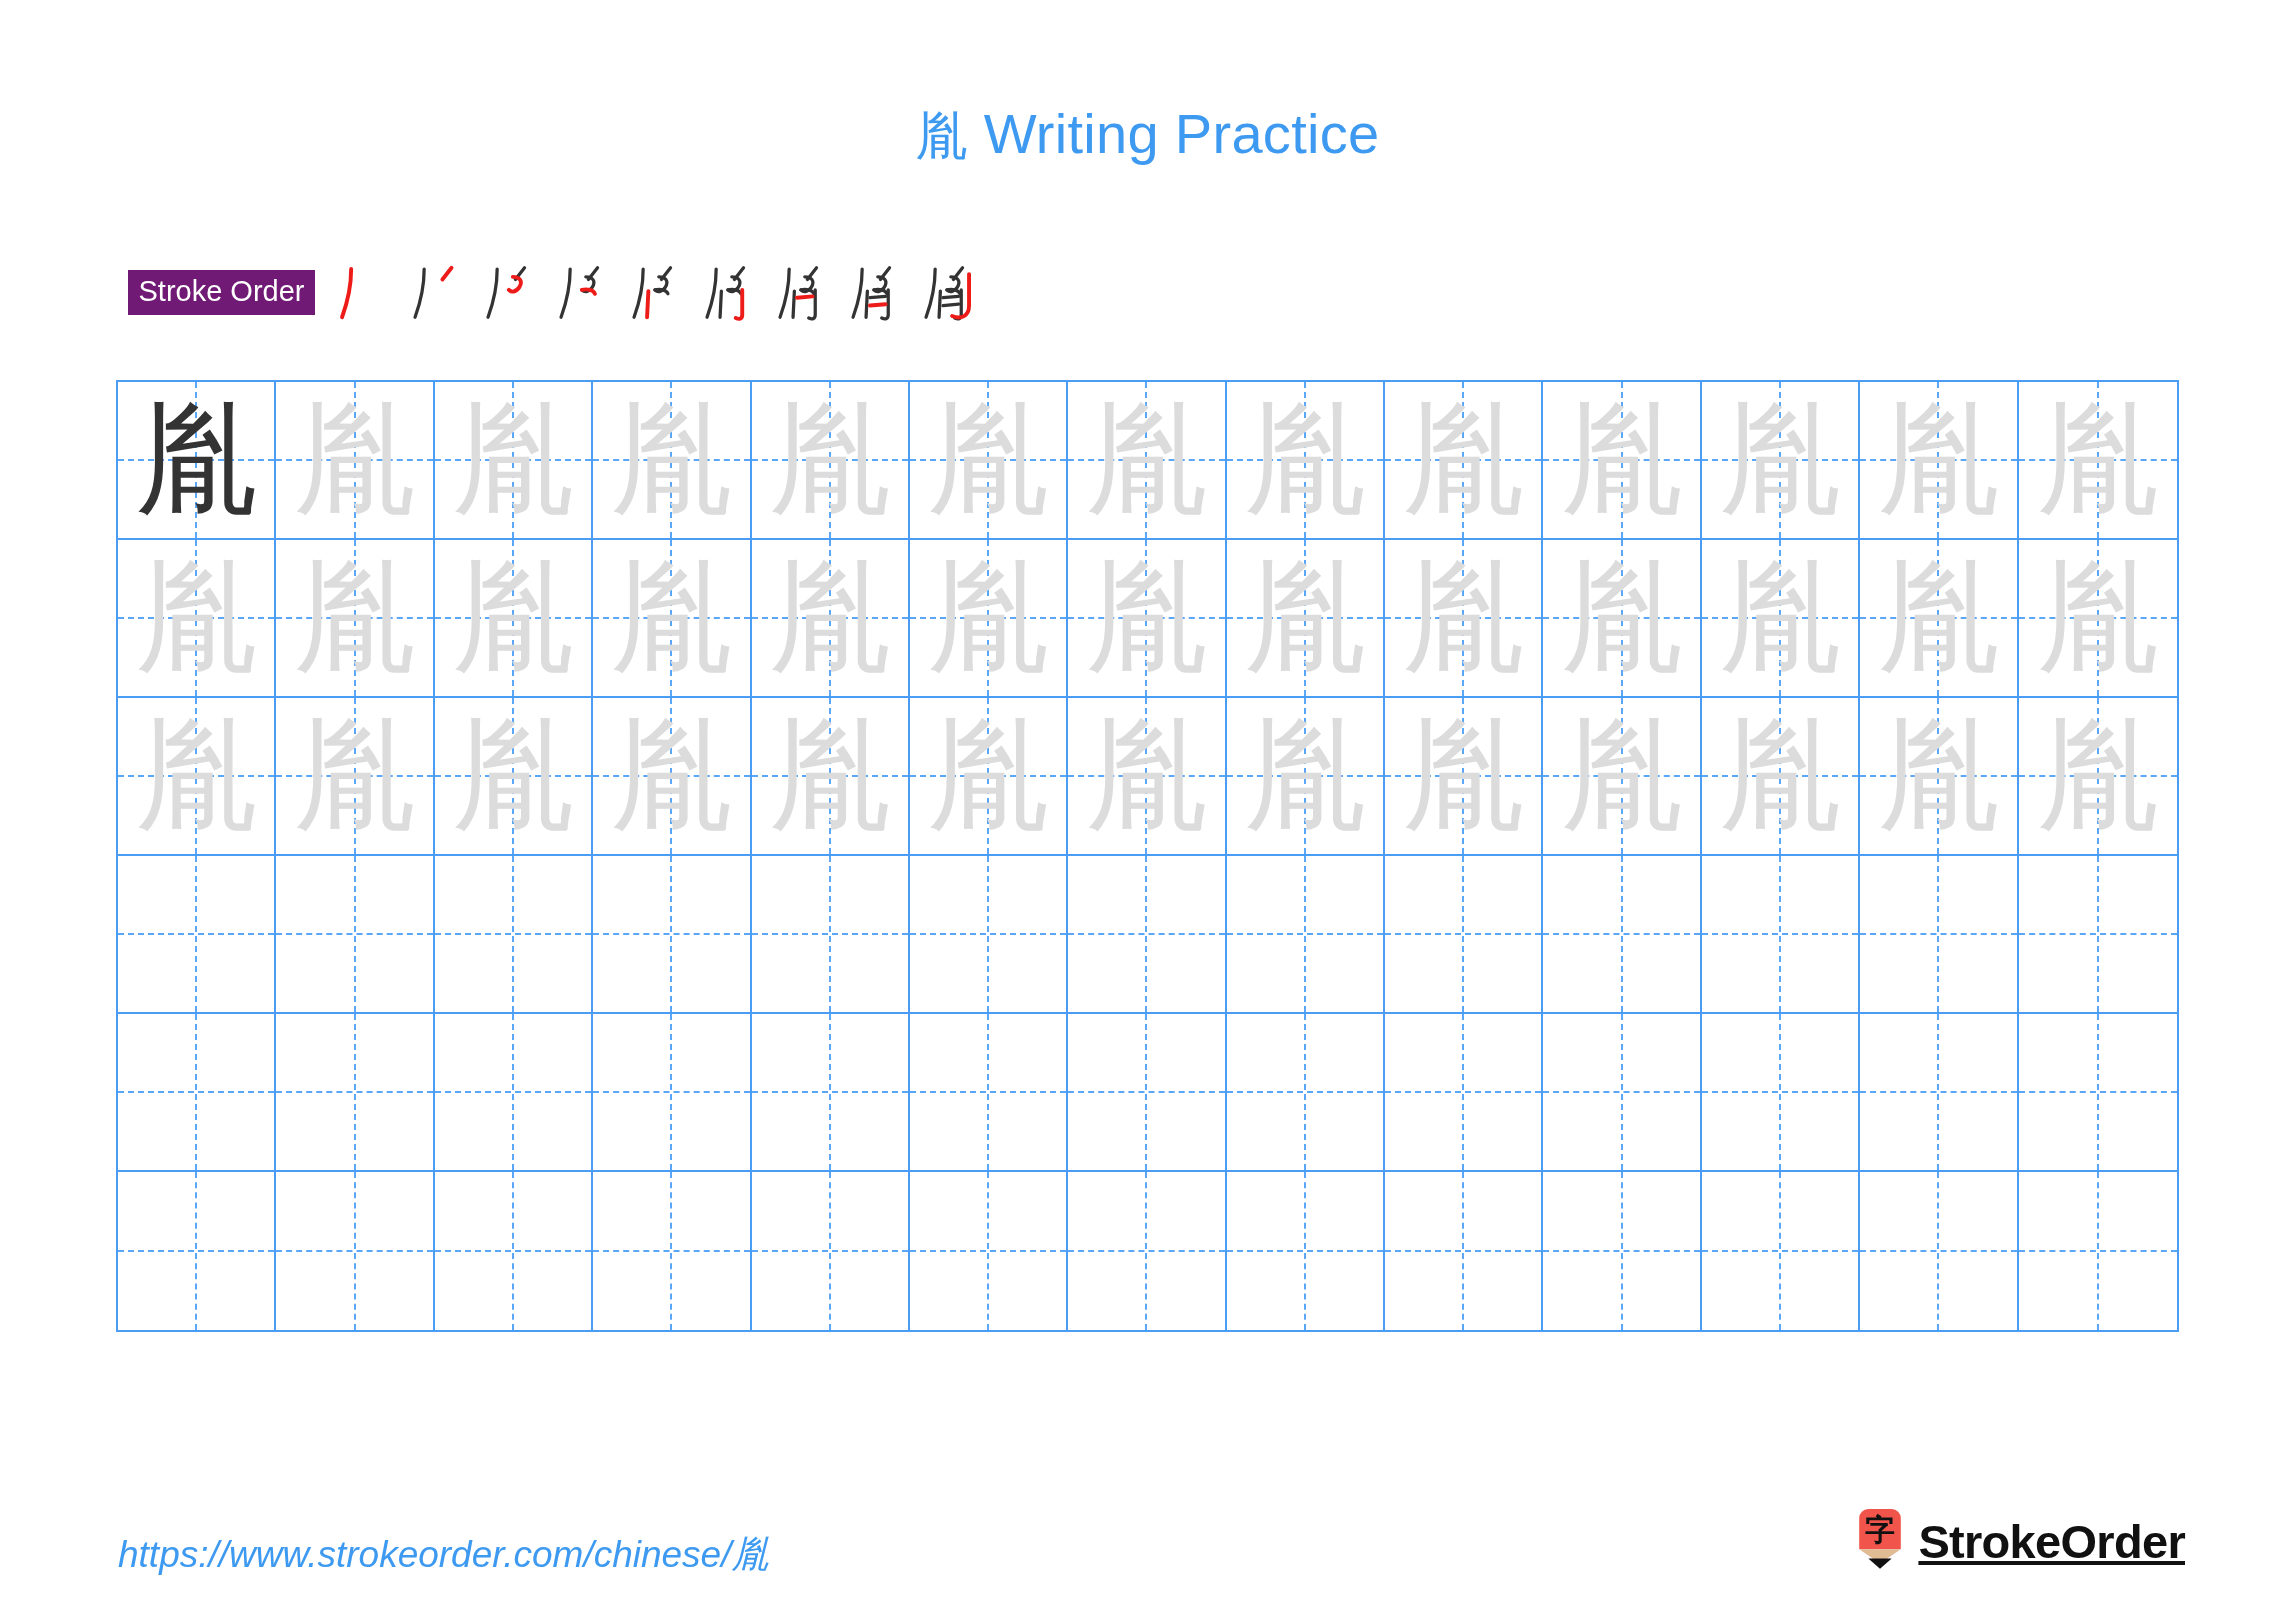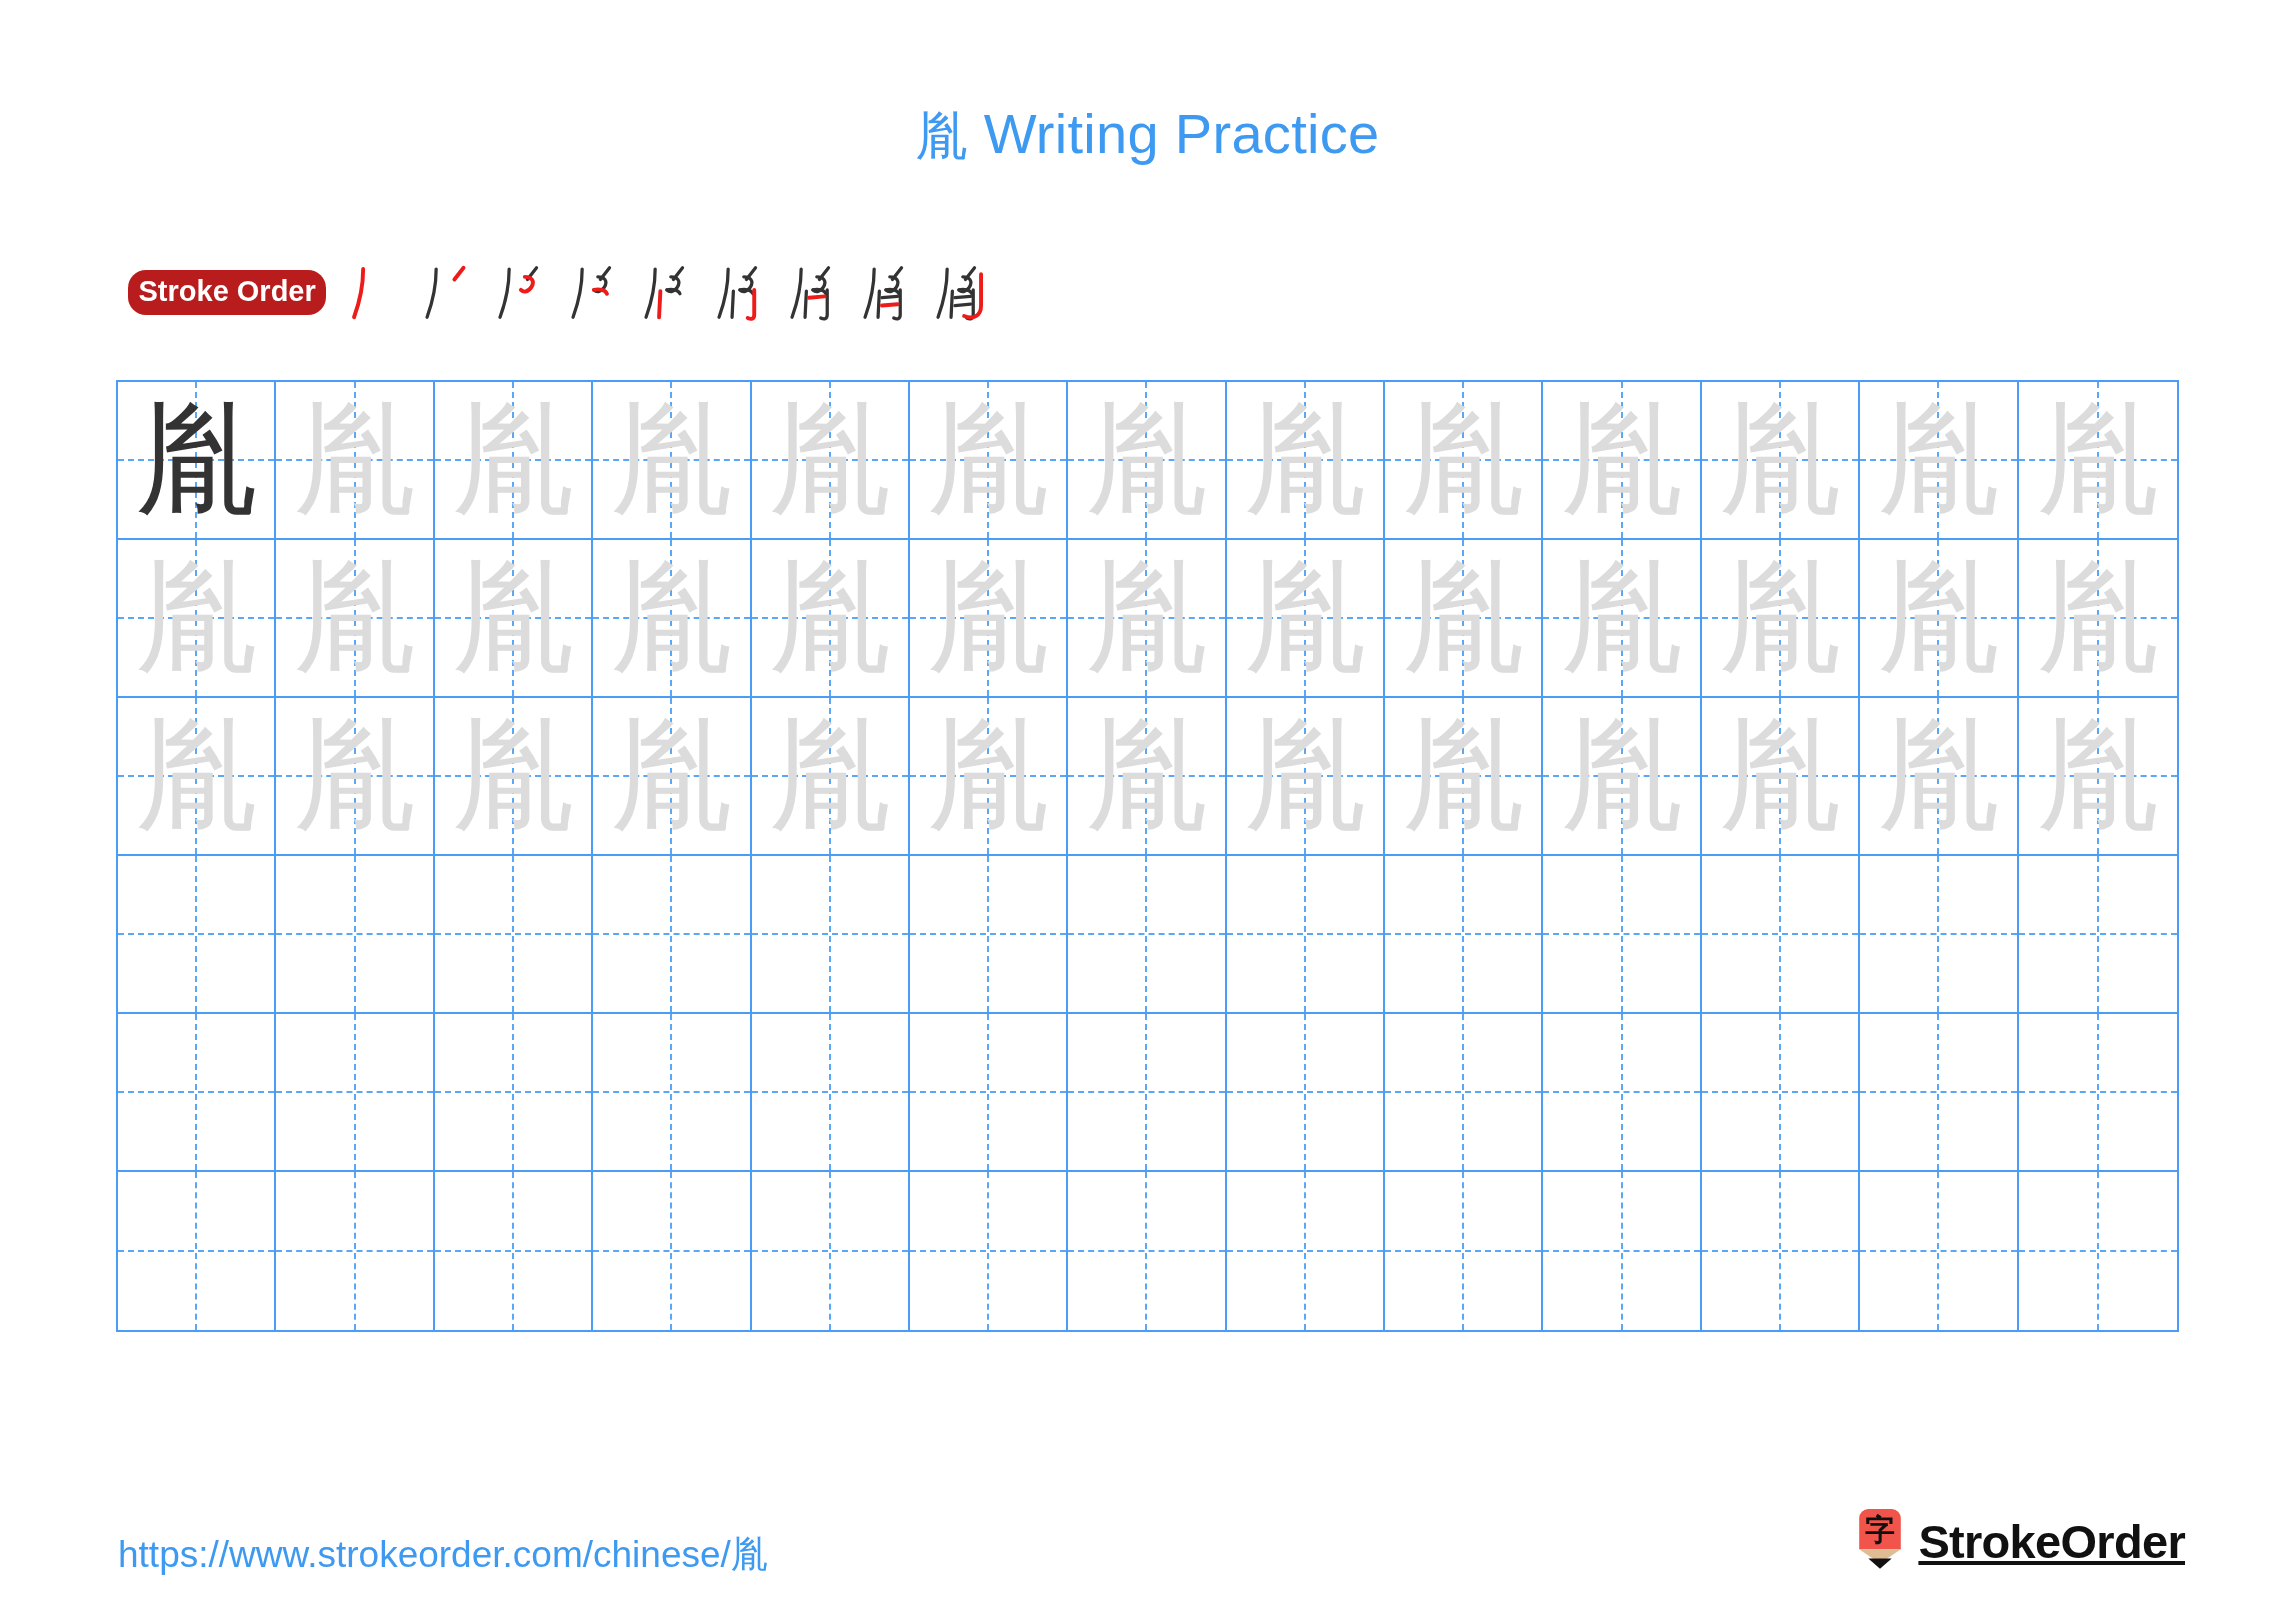--- a/index.html
+++ b/index.html
@@ -37,25 +37,25 @@
   
   #stroke-order-row {
     position: absolute;
     top: 257px;
     left: 128px;
     display: flex;
     align-items: center;
     height: 71px;
   }
   #stroke-order-badge {
-    background: #b91c1c;
+    background: #701a75;
     color: #ffffff;
     font-size: 29px;
-    font-weight: 700;
-    border-radius: 18px;
+    font-weight: 400;
+    border-radius: 0;
     padding: 4.6px 10.5px 6.5px 10.5px;
     line-height: 1;
     white-space: nowrap;
     height: 33px;
     display: flex;
     align-items: center;
   }
   #stroke-steps {
     display: flex;
     align-items: center;
@@ -137,20 +137,21 @@
   .cell-char.trace { color: #dcdcdc; }
 
   
   #footer-url {
     position: absolute;
     left: 118px;
     top: 1530px;
     font-size: 37px;
     color: #3d9af0;
     white-space: nowrap;
+    font-style: italic;
   }
   #footer-url .han {
     font-family: "DejaVu Sans", sans-serif;
   }
 
   #brand-logo {
     position: absolute;
     right: 110px;
     top: 1505px;
     display: flex;

